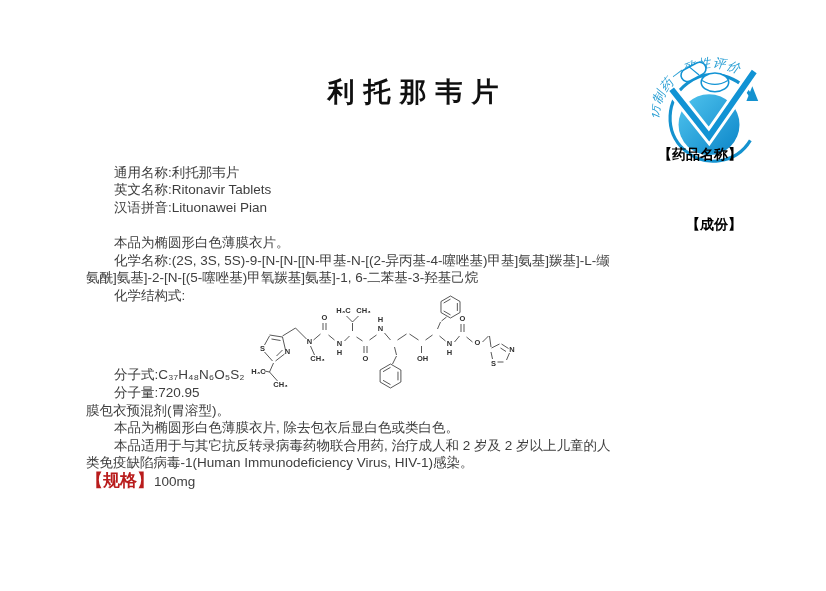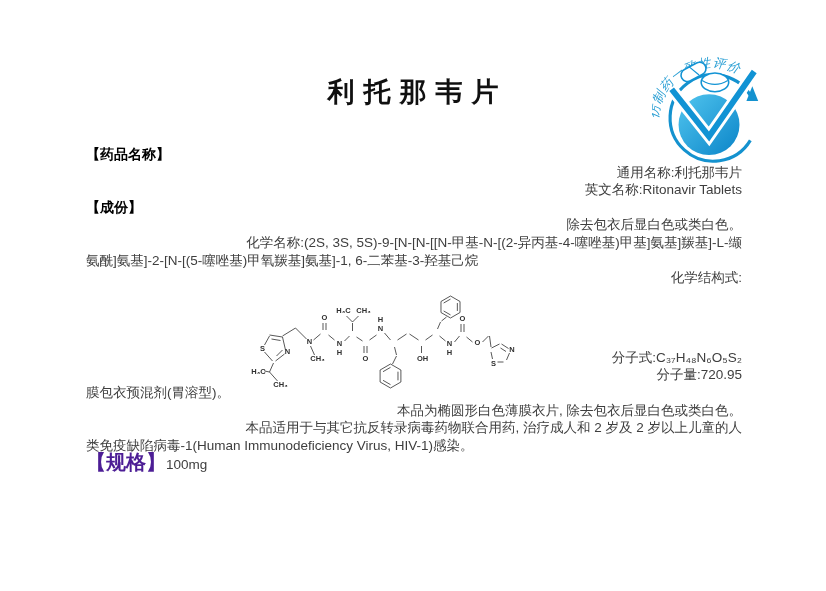--- a/index.html
+++ b/index.html
@@ -8,24 +8,24 @@
     font-family:"Liberation Sans","DejaVu Sans",sans-serif;
   }
   .page-title{
     position:absolute;top:74px;left:0;width:826px;text-align:center;
     font-size:27px;font-weight:bold;color:#101010;letter-spacing:9px;text-indent:9px;
   }
   .content{
     position:absolute;left:86px;top:146px;width:656px;
   }
   .ln{font-size:13.5px;line-height:17.6px;color:#3e3e3e;white-space:nowrap;}
-  .ln.indent{padding-left:28px;text-align:right;}
-  .ln.head{font-weight:bold;color:#000;font-size:14px;}
+  .ln.indent{padding-left:28px;}
+  .ln.head{font-weight:bold;color:#000;font-size:14px;text-align:right;}
   .spacer{height:62px;}
-  .inline-head{font-weight:bold;color:#4c1d95;font-size:20px;}
+  .inline-head{font-weight:bold;color:#b91c1c;font-size:17px;}
   .struct{
     position:absolute;left:250px;top:292px;width:266px;height:106px;
   }
   .stamp{
     position:absolute;left:652px;top:38px;width:118px;height:130px;
   }
   svg text{font-family:"Liberation Sans","DejaVu Sans",sans-serif;}
 </style>
 </head>
 <body>
@@ -60,23 +60,24 @@
       <path d="M 51 43 Q 64 51 77 43" fill="none" stroke="#1193d4" stroke-width="1.2"></path>
     </g>
   </svg>
 </div>
 
 <div class="content">
 
   <div class="ln head">【药品名称】</div>
   <div class="ln indent">通用名称:利托那韦片</div>
   <div class="ln indent">英文名称:Ritonavir Tablets</div>
+  <div class="ln indent">汉语拼音:Lituonawei Pian</div>
 
   <div class="ln head">【成份】</div>
-  <div class="ln indent">除去包衣后显白色或类白色。</div>
+  <div class="ln indent">本品为椭圆形白色薄膜衣片。</div>
   <div class="ln indent">化学名称:(2S, 3S, 5S)-9-[N-[N-[[N-甲基-N-[(2-异丙基-4-噻唑基)甲基]氨基]羰基]-L-缬</div>
   <div class="ln">氨酰]氨基]-2-[N-[(5-噻唑基)甲氧羰基]氨基]-1, 6-二苯基-3-羟基己烷</div>
   <div class="ln indent">化学结构式:</div>
   <div class="spacer"></div>
   <div class="ln indent">分子式:C₃₇H₄₈N₆O₅S₂</div>
   <div class="ln indent">分子量:720.95</div>
   <div class="ln">膜包衣预混剂(胃溶型)。</div>
 
   <div class="ln indent">本品为椭圆形白色薄膜衣片, 除去包衣后显白色或类白色。</div>
 

